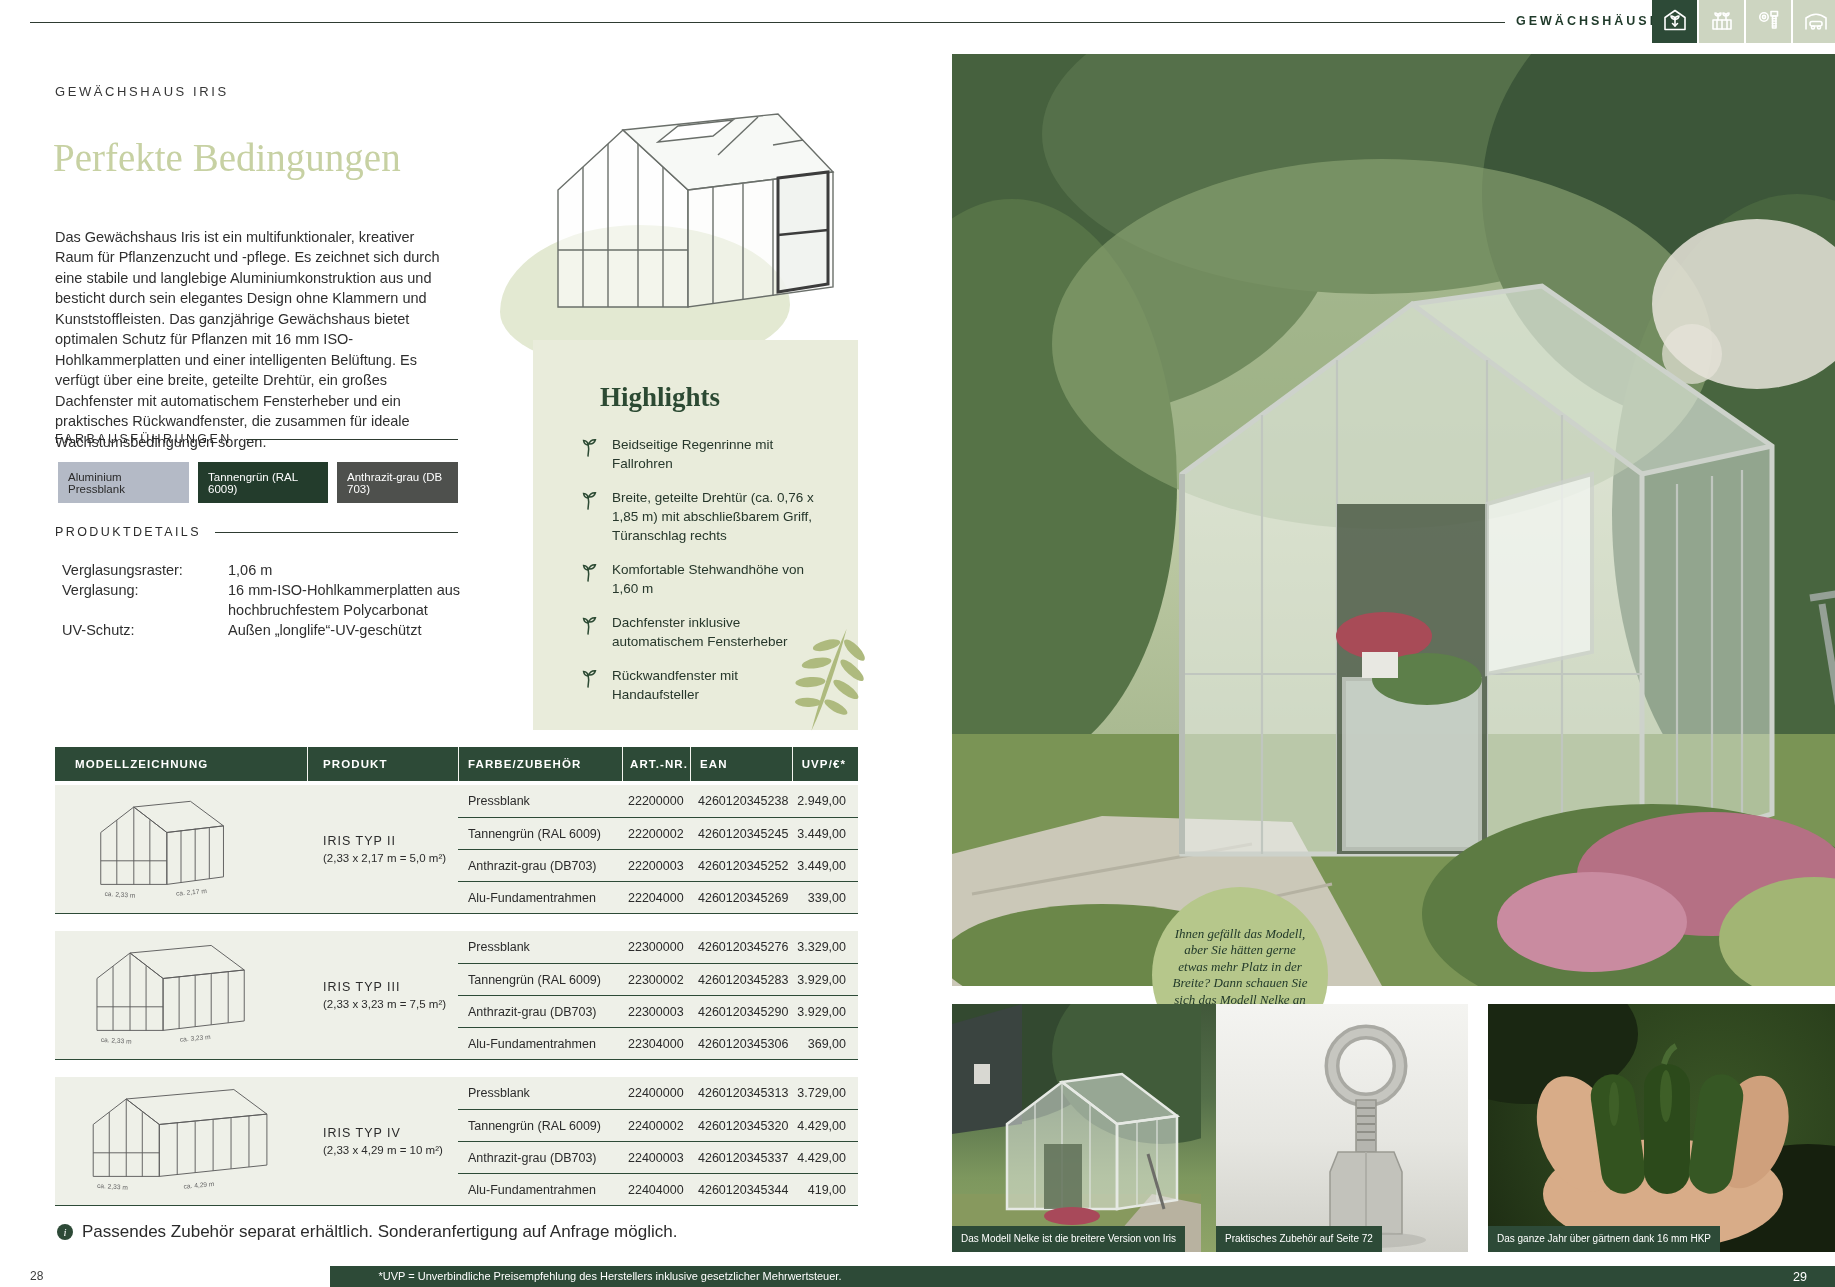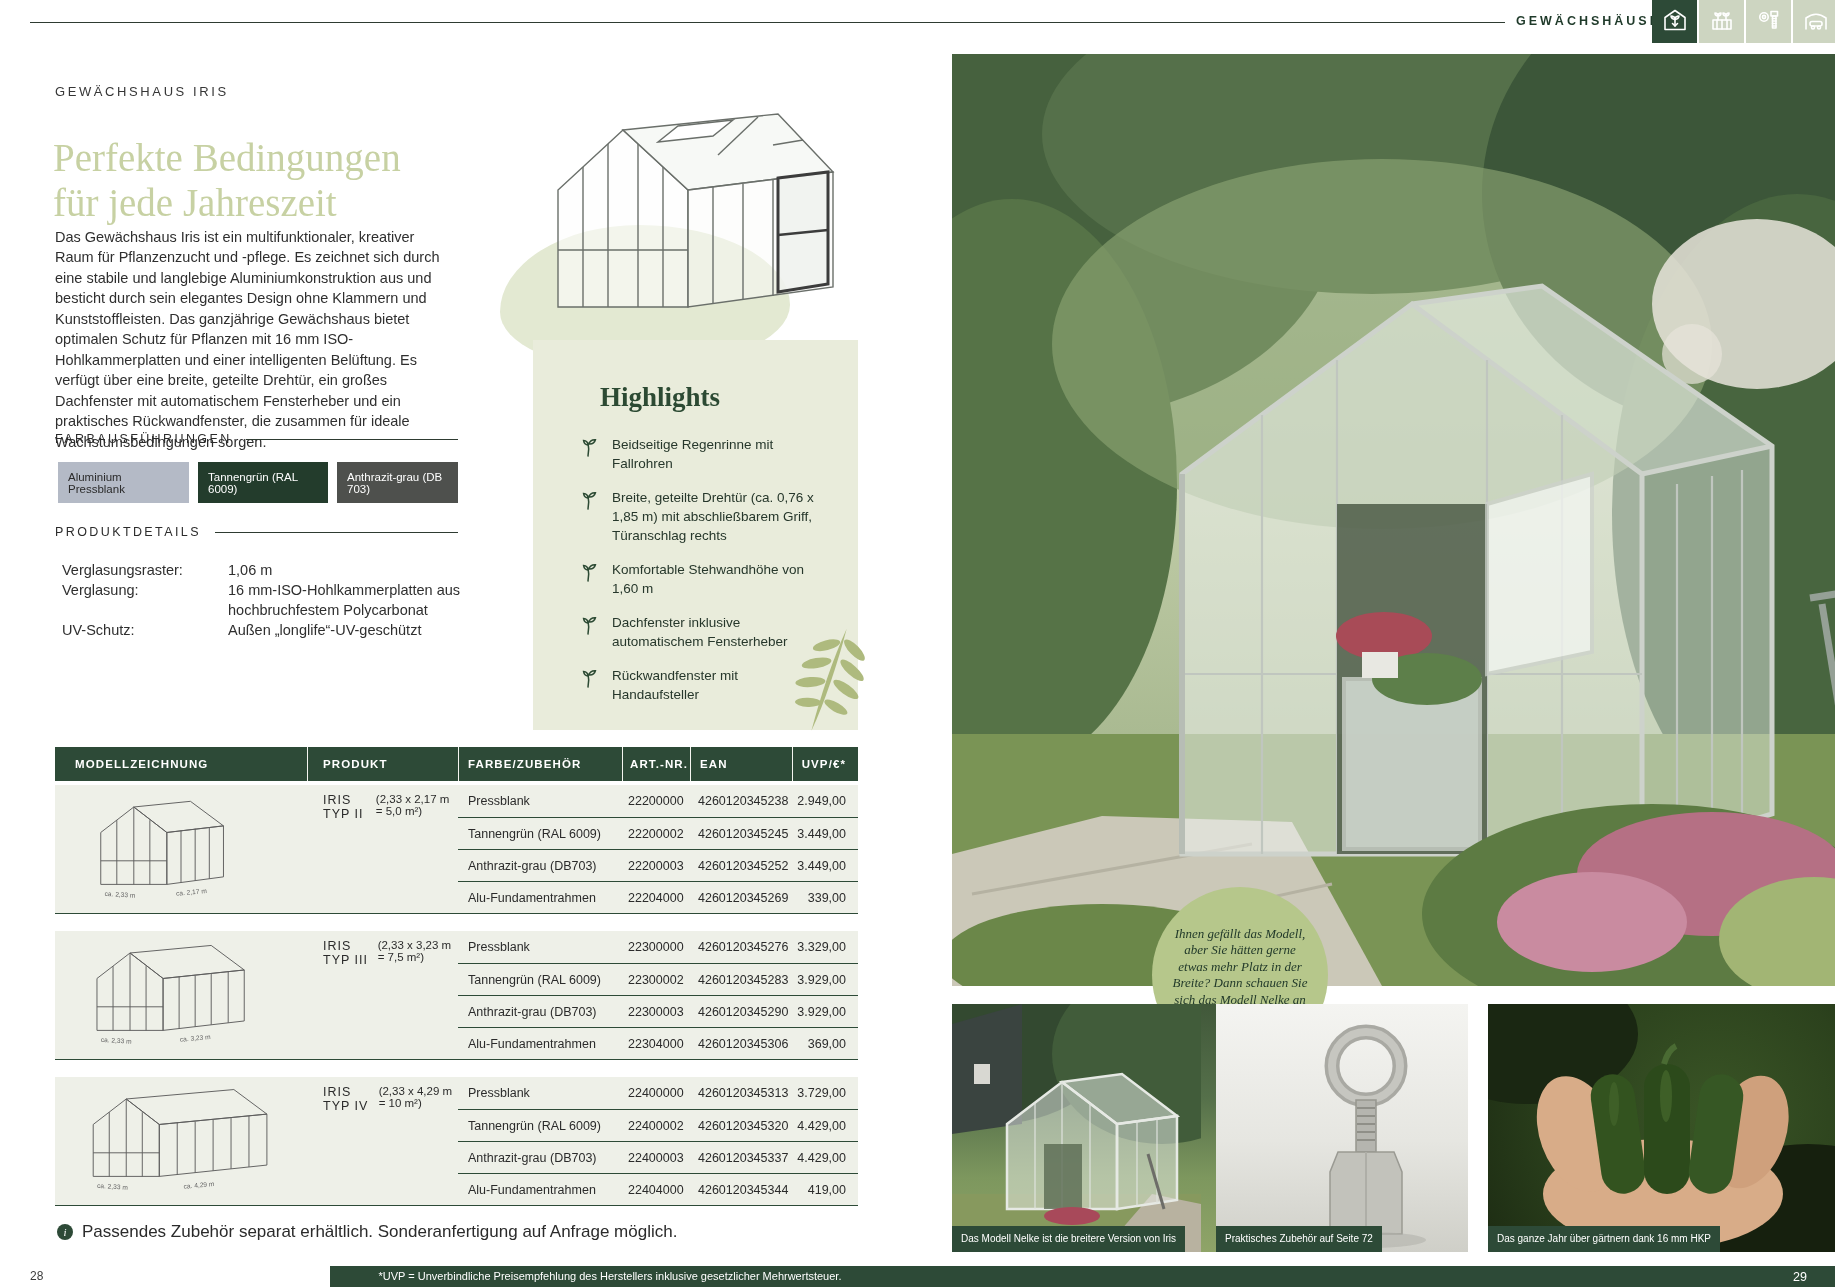--- a/index.html
+++ b/index.html
@@ -47,21 +47,21 @@
   .hl-item svg{flex:0 0 22px;margin-top:1px;}
   .hl-item p{margin:0;font-size:13.5px;line-height:19px;color:#26372b;width:232px;}
   .leaf-deco{left:790px;top:620px;width:80px;height:118px;}
 
   
   .thead{left:55px;top:747px;width:803px;height:34px;background:#2d4a37;color:#fff;}
   .thead span{position:absolute;top:11px;font-size:11.5px;letter-spacing:1.1px;font-weight:bold;}
   .vsep{position:absolute;top:0;width:1px;height:34px;background:#f5f5f0;}
   .tgroup{left:55px;width:803px;height:128px;background:#eef0e8;border-bottom:1px solid #2d4a37;}
   .cell-drawing{position:absolute;left:0;top:0;width:252px;height:128px;display:flex;align-items:center;justify-content:center;}
-  .cell-product{position:absolute;left:268px;top:8px;width:135px;height:128px;display:flex;justify-content:center;gap:4px;}
+  .cell-product{position:absolute;left:268px;top:0;width:135px;height:128px;display:flex;flex-direction:column;justify-content:center;gap:4px;}
   .cell-product .pname{font-size:12.5px;letter-spacing:1px;color:#2b2b2b;}
   .cell-product .pdims{font-size:11.5px;color:#2b2b2b;}
   .rowsarea{position:absolute;left:403px;top:0;right:0;height:145px;}
   .trow{position:relative;height:32px;box-sizing:border-box;}
   .trow + .trow{border-top:1px solid #2d4a37;}
   .trow span{position:absolute;top:9px;font-size:12.5px;color:#2b2b2b;}
   .c-var{left:10px;}
   .c-art{left:170px;}
   .c-ean{left:240px;}
   .c-price{right:12px;text-align:left;}
@@ -131,21 +131,21 @@
         <path d="M3 22 V11 Q13 3.5 23 11 V22"></path>
         <rect x="7" y="14.5" width="12" height="4.5" rx="2"></rect>
         <circle cx="10" cy="20.5" r="1.5"></circle>
             <circle cx="16" cy="20.5" r="1.5"></circle>
       </svg></span>
     </div>
   </div>
 
   <div class="abs eyebrow">GEWÄCHSHAUS IRIS</div>
   <h1 class="abs big-title"><span>Perfekte Bedingungen</span><br>
-      <span>für jede Jahreszeit</span></h1>
+      </h1>
   <p class="abs intro-body">Das Gewächshaus Iris ist ein multifunktionaler, kreativer Raum für Pflanzenzucht und -pflege. Es zeichnet sich durch eine stabile und langlebige Aluminiumkonstruktion aus und besticht durch sein elegantes Design ohne Klammern und Kunststoffleisten. Das ganzjährige Gewächshaus bietet optimalen Schutz für Pflanzen mit 16 mm ISO-Hohlkammerplatten und einer intelligenten Belüftung. Es verfügt über eine breite, geteilte Drehtür, ein großes Dachfenster mit automatischem Fensterheber und ein praktisches Rückwandfenster, die zusammen für ideale Wachstumsbedingungen sorgen.</p>
 
   <div class="abs sec-label" style="left:55px;top:432px;">
     <span>FARBAUSFÜHRUNGEN</span>
       <i></i>
   </div>
   <div class="abs swatches">
     <div class="swatch alu">Aluminium Pressblank</div>
     <div class="swatch fir">Tannengrün (RAL 6009)</div>
     <div class="swatch anth">Anthrazit-grau (DB 703)</div>

